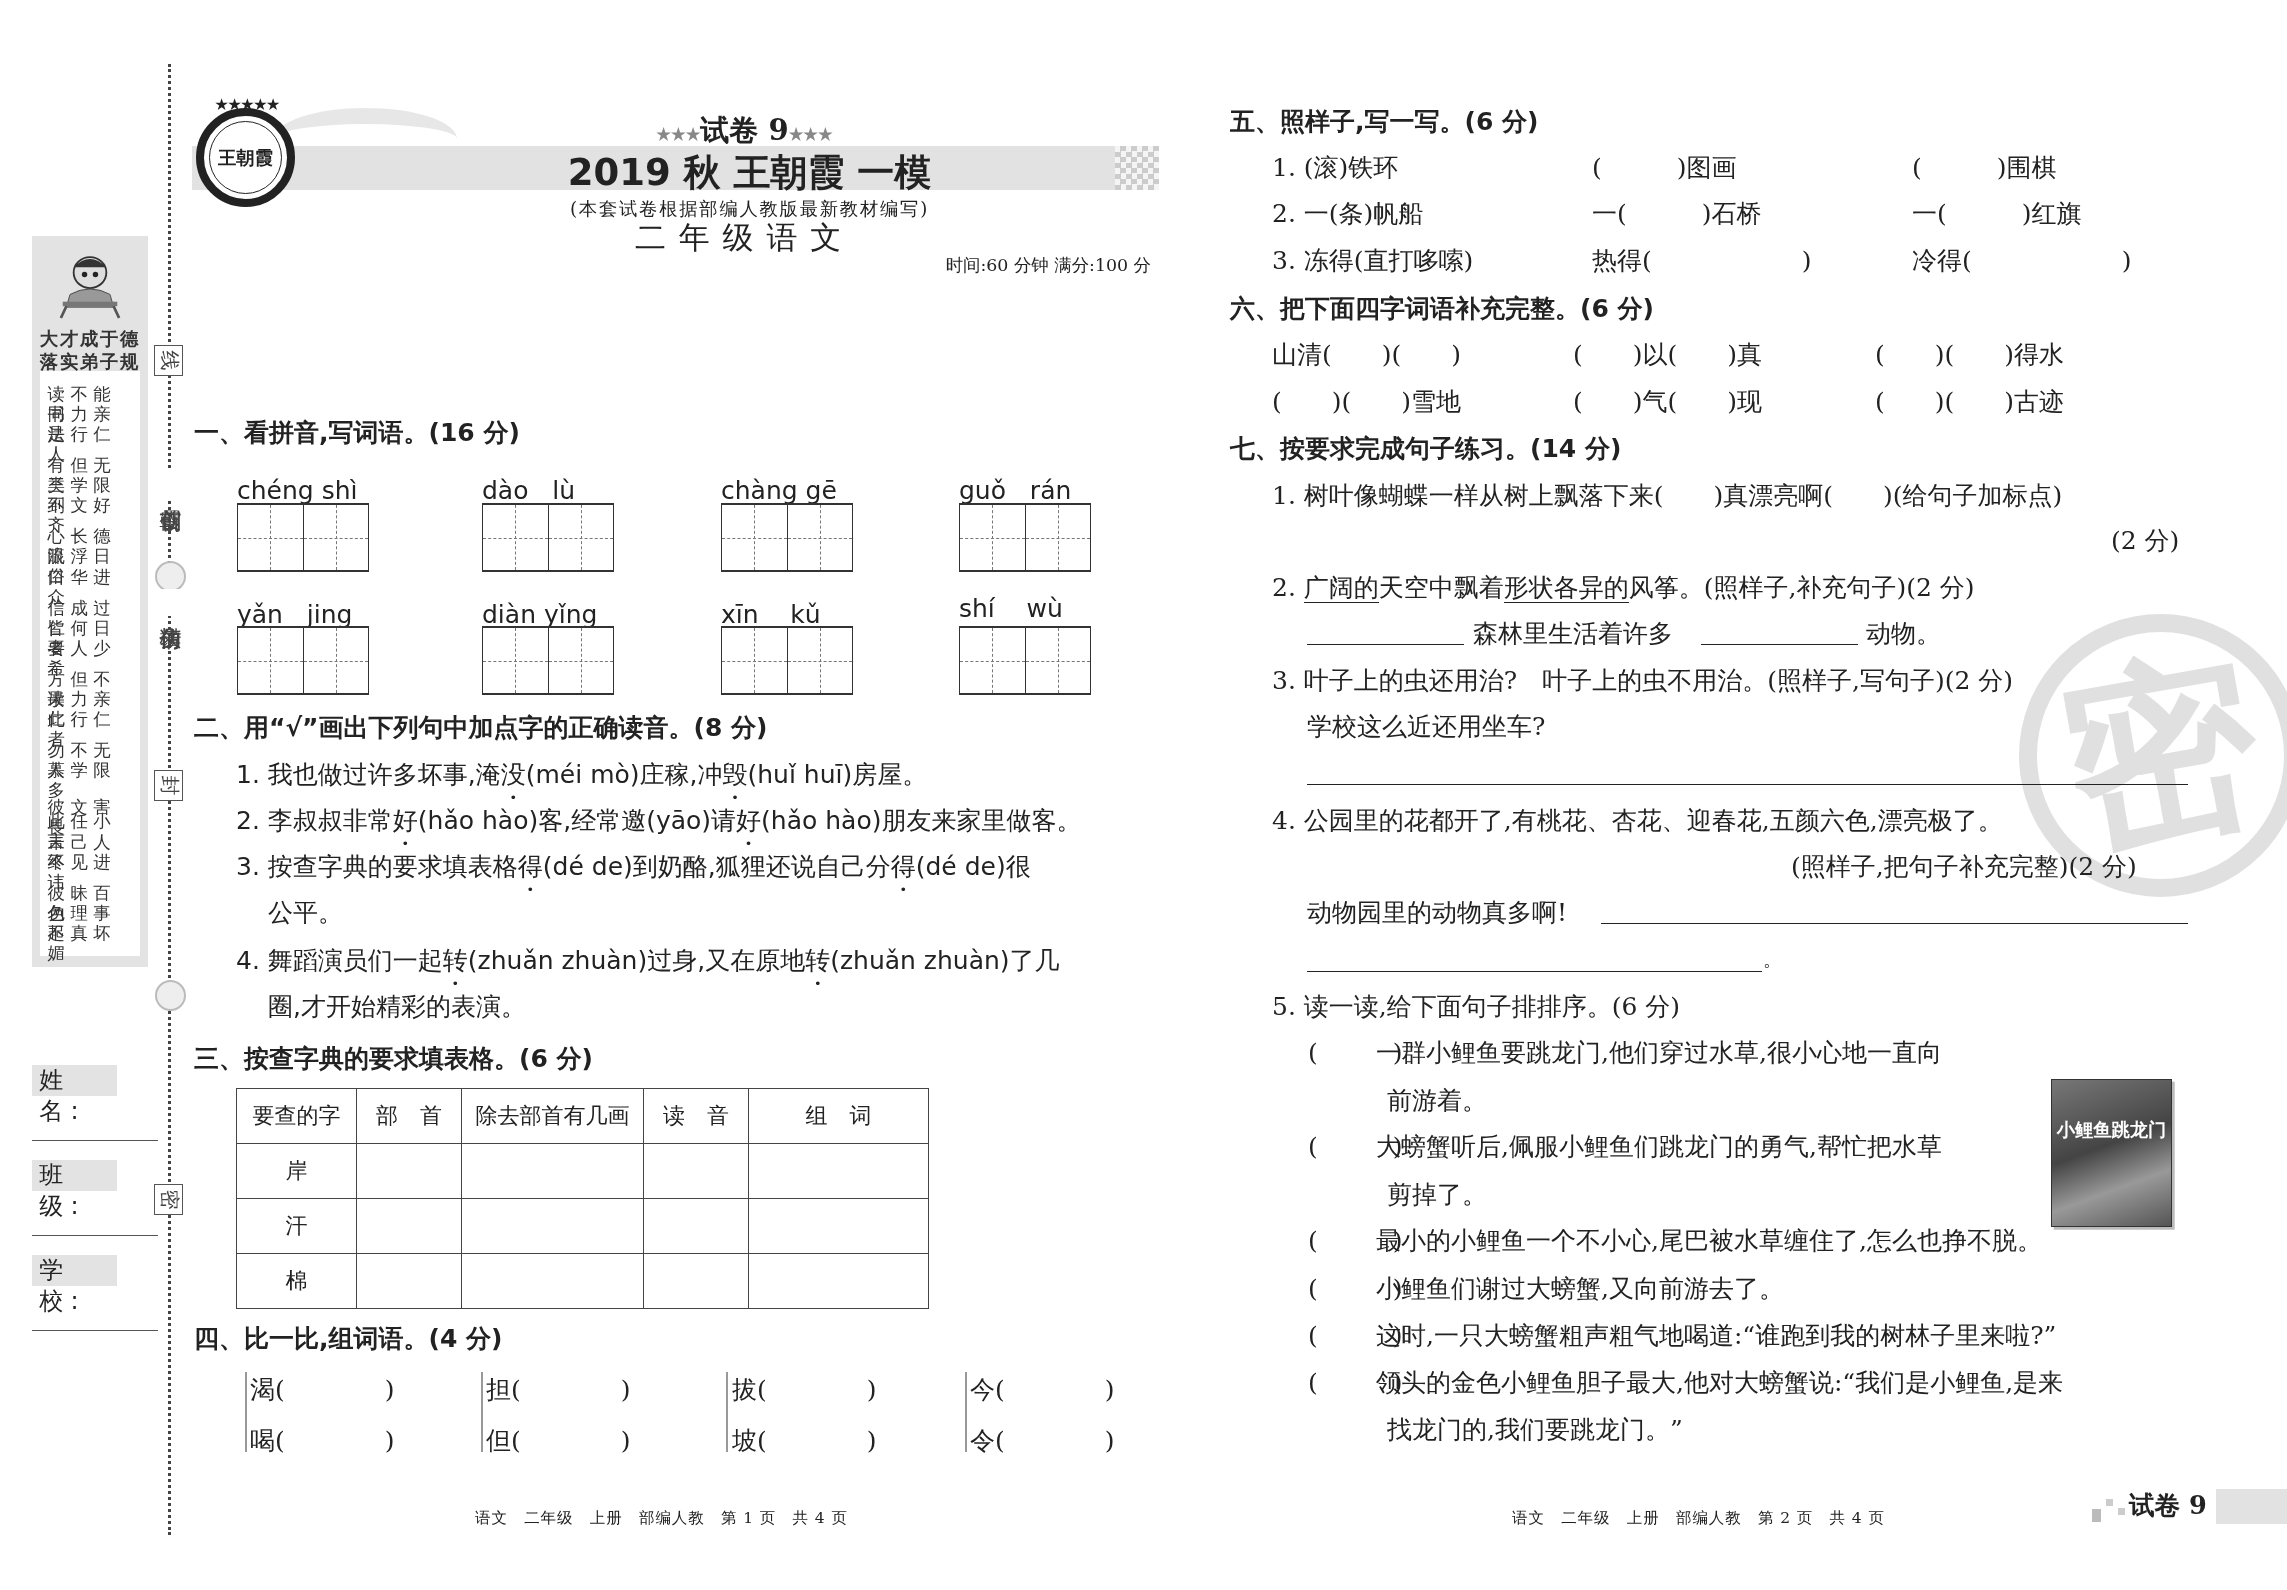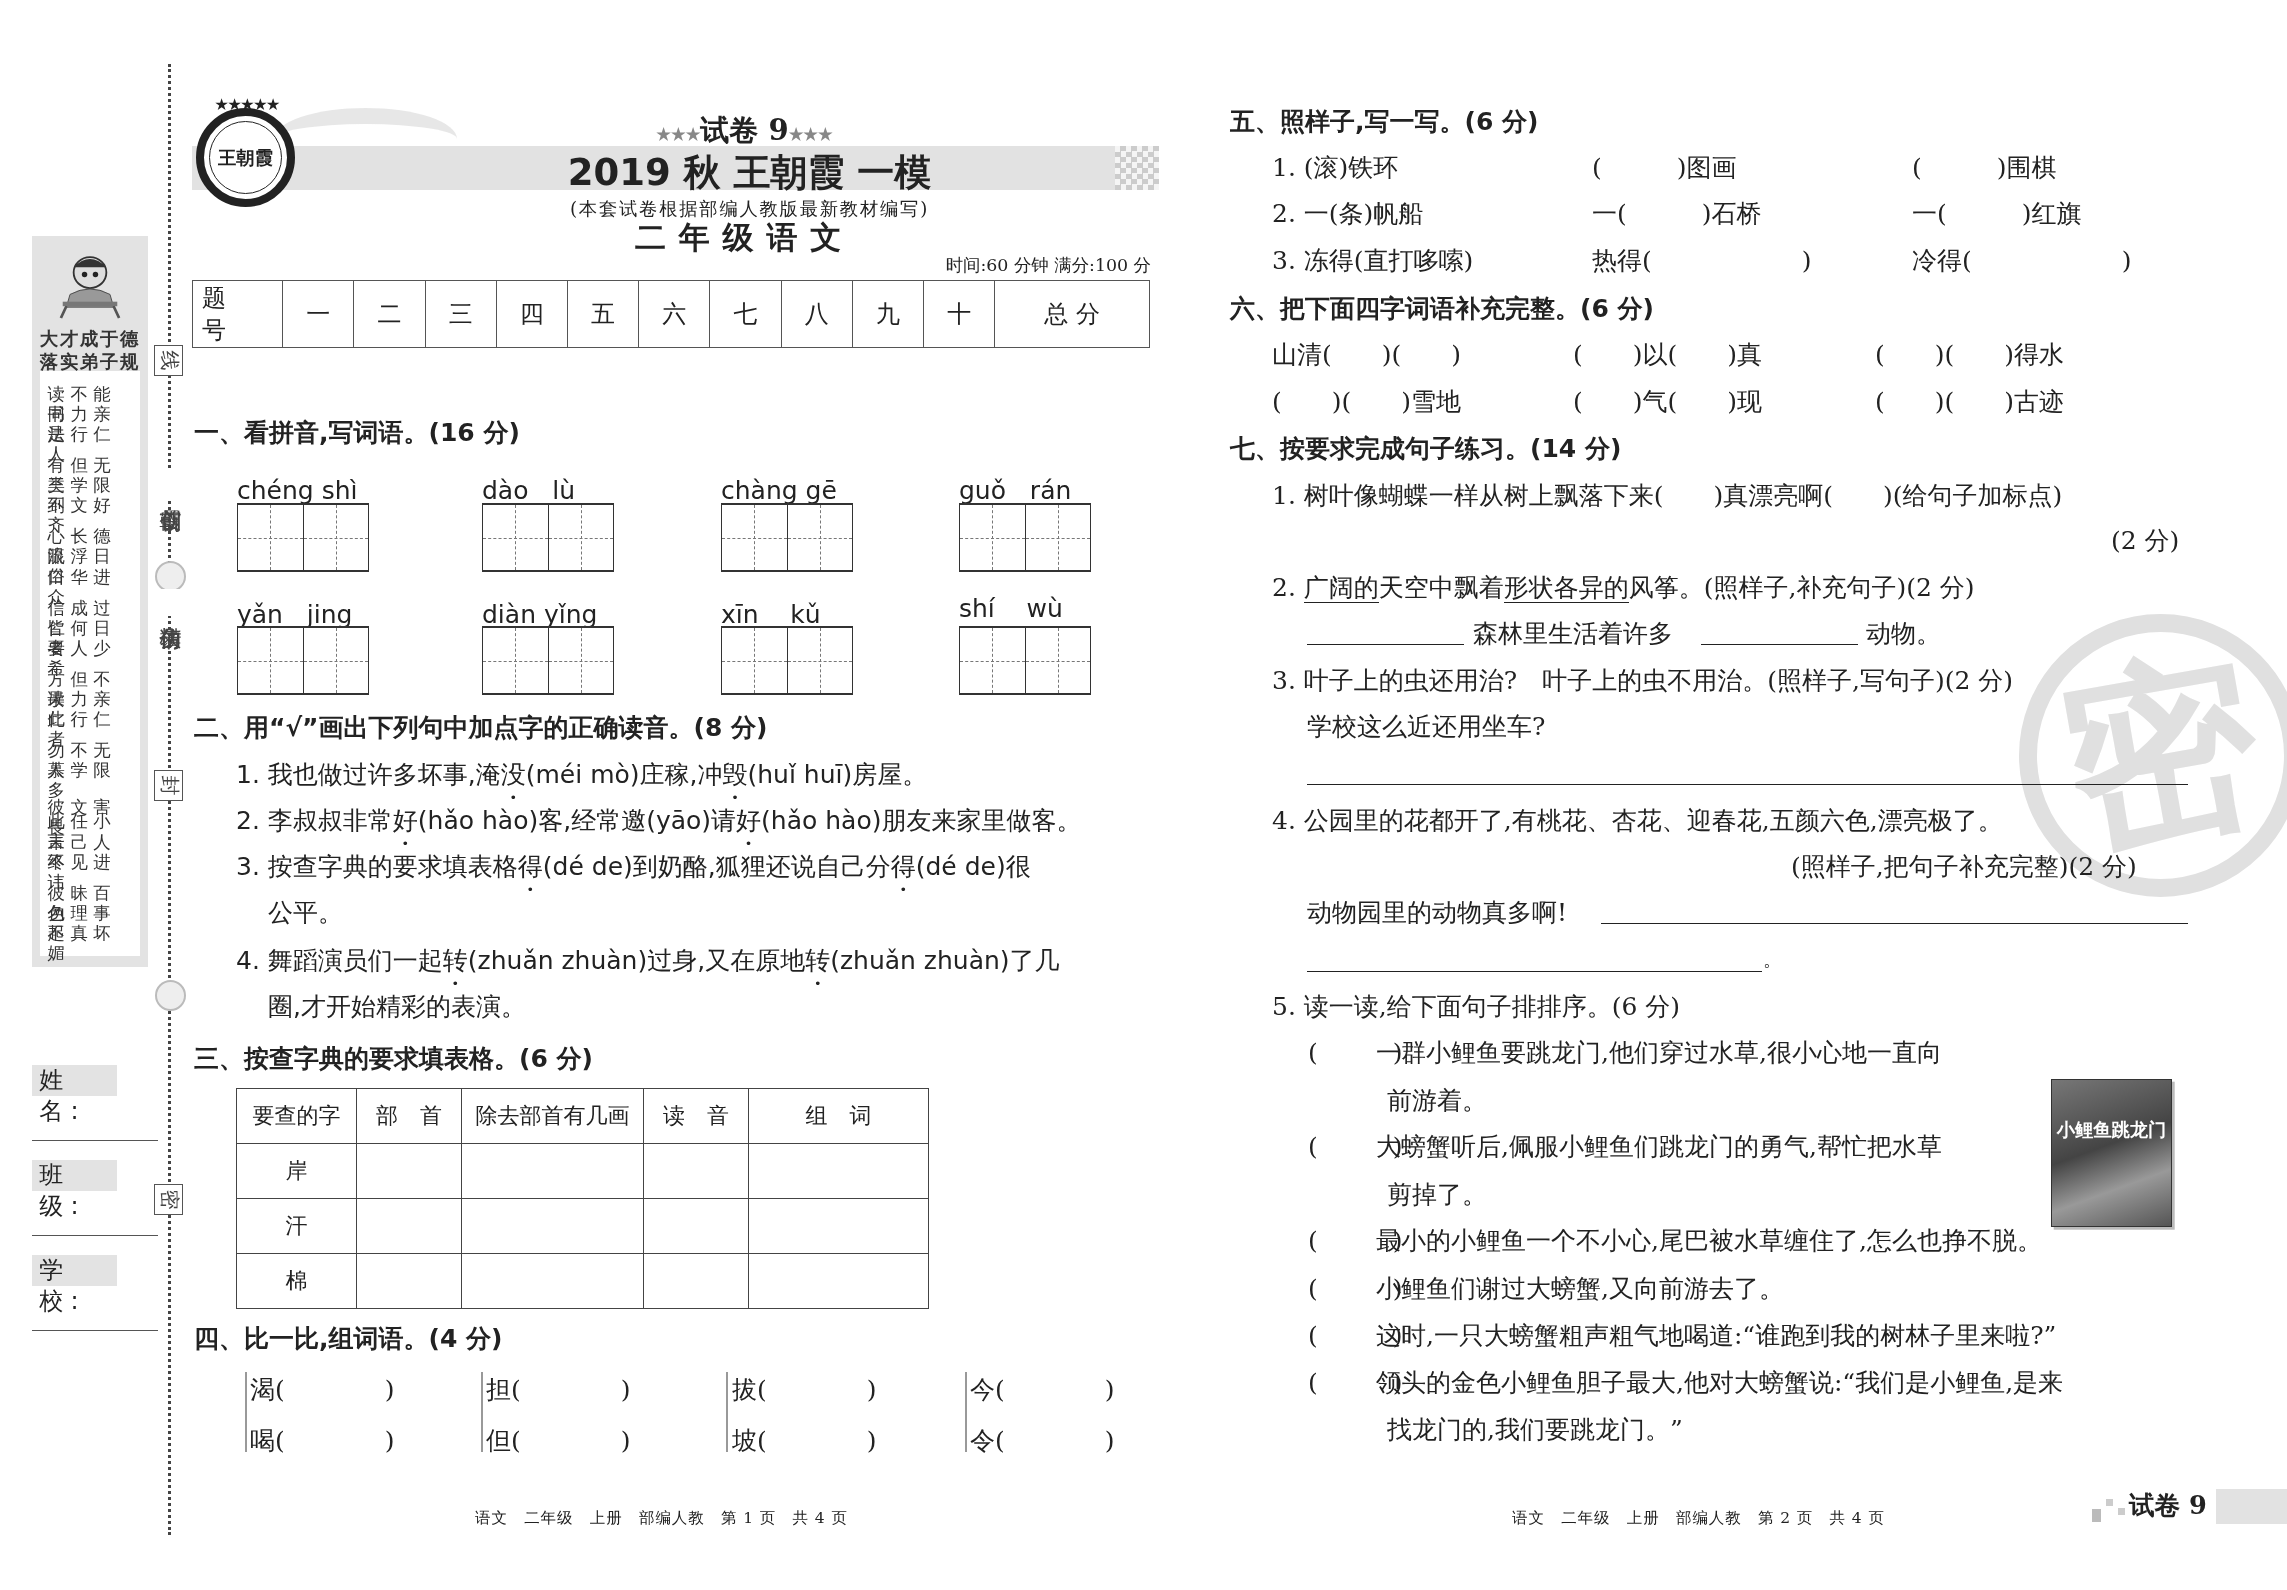--- a/index.html
+++ b/index.html
@@ -34,21 +34,21 @@
         display:flex;align-items:center;justify-content:center;box-sizing:border-box;}
   #logo-inner{width:71px;height:71px;border-radius:50%;border:1.8px solid #222;display:flex;align-items:center;justify-content:center;
         font-size:18.3px;font-weight:bold;font-family:"DejaVu Serif",serif;}
   #logo-stars{left:208px;top:95px;width:77px;font-size:16.4px;letter-spacing:-1.8px;text-align:center;color:#222;}
   #swoosh{left:274px;top:108px;width:183px;height:46px;border-top:16.4px solid #e2e2e2;border-radius:60% 60% 0 0;opacity:.8;}
 
   #paper-no{left:621px;top:111px;width:247px;text-align:center;font-size:29px;font-weight:bold;}
   #paper-no .stars{color:#888;font-size:16.4px;}
   #title{left:512px;top:148px;width:475px;text-align:center;font-size:37px;font-weight:bold;}
   #subtitle{left:466px;top:196px;width:567px;text-align:center;font-size:18.3px;letter-spacing:1.8px;}
-  #grade{left:621px;top:217px;width:247px;text-align:center;font-size:31px;font-weight:bold;letter-spacing:12.8px;}
+  #grade{left:621px;top:217px;width:247px;text-align:center;font-size:31px;font-weight:normal;letter-spacing:12.8px;}
   #timeinfo{left:877px;top:253px;width:274px;text-align:right;font-size:17.4px;}
 
   
   #score-table{left:192px;top:280px;width:958px;border-collapse:collapse;}
   #score-table td{border:1.8px solid #555;height:41px;text-align:center;font-size:24px;font-family:"DejaVu Serif",serif;}
   #score-table td.rh{width:79px;text-align:justify;letter-spacing:22px;padding-left:9.1px;}
 
   .sec-h{font-size:25px;font-weight:bold;}
   .q{font-size:25px;white-space:nowrap;}
 
@@ -167,34 +167,20 @@
 <div class="abs serif" id="paper-no">
   <span class="stars">★★★</span><span>试卷 9</span><span class="stars">★★★</span>
 </div>
 <div class="abs" id="title">2019 秋 王朝霞 一模</div>
 <div class="abs serif" id="subtitle">(本套试卷根据部编人教版最新教材编写)</div>
 <div class="abs" id="grade">二年级语文</div>
 <div class="abs serif" id="timeinfo">时间:60 分钟  满分:100 分</div>
 
 <table class="abs" id="score-table">
   <tbody>
-      <tr>
-    <td class="rh">题号</td>
-    <td>一</td>
-    <td>二</td>
-    <td>三</td>
-    <td>四</td>
-    <td>五</td>
-    <td>六</td>
-    <td>七</td>
-    <td>八</td>
-    <td>九</td>
-    <td>十</td>
-    <td>总 分</td>
-  </tr>
 </tbody>
   </table>
 
 <div class="abs sec-h" style="left:194px;top:416px">一、看拼音,写词语。(16 分)</div>
 <div id="s1-grid">
     <div class="py-word abs" style="left: 237px; top: 464px; white-space: pre;">chéng shì</div>
     <div class="grid2" style="left:237px;top:503px">
       <div class="cell"></div>
       <div class="cell"></div>
     </div>

